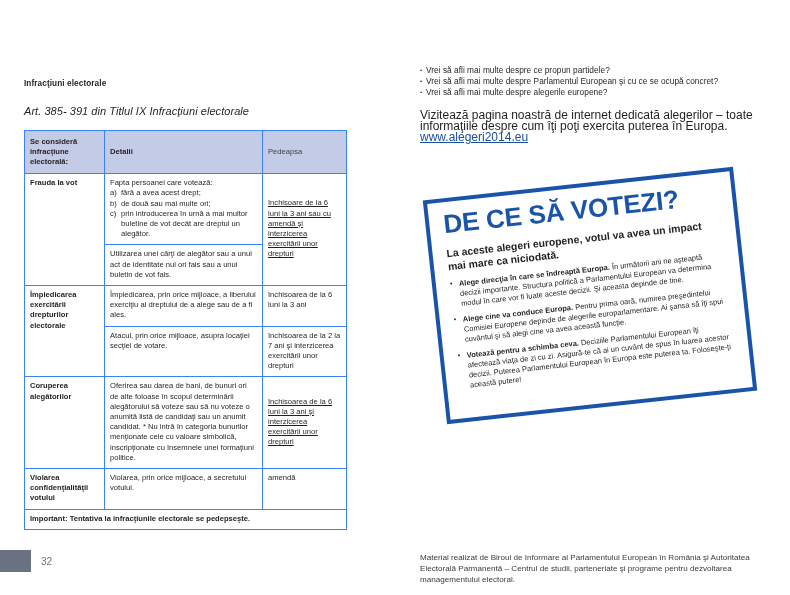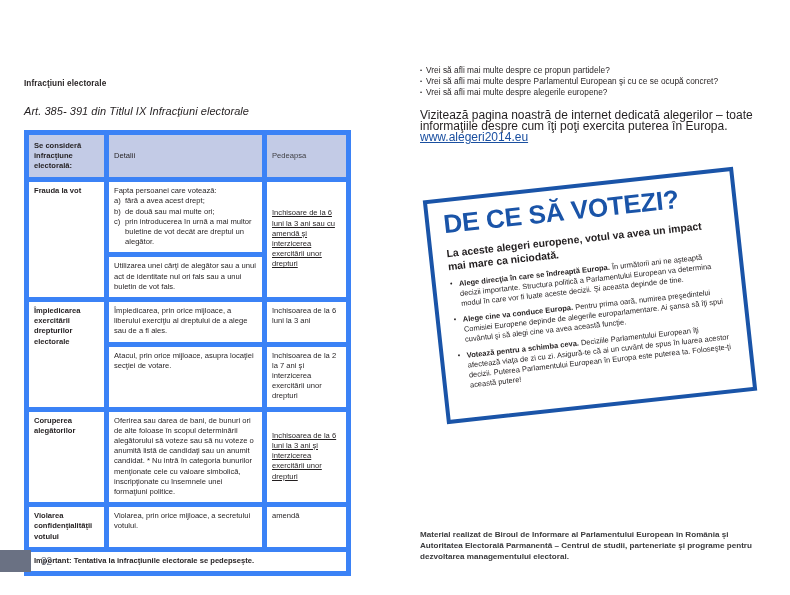--- a/index.html
+++ b/index.html
@@ -40,39 +40,39 @@
   }
 
   
   #offences-table {
     margin-top: 12px;
     border-collapse: collapse;
     width: 322px;
     table-layout: fixed;
   }
   #offences-table td, #offences-table th {
-    border: 5px solid #3b82f6;
+    border: 1px solid #3b82f6;
     vertical-align: top;
     padding: 4px 5px 5px 5px;
     font-size: 7.6px;
     line-height: 10.2px;
     text-align: left;
   }
   .col-a { width: 80px; }
   .col-b { width: 158px; }
   .col-c { width: 84px; }
 
   thead td {
     background: #c3cbe6;
     vertical-align: middle !important;
     padding-top: 6px !important;
     padding-bottom: 6px !important;
   }
   .th-a { font-weight: bold; font-size: 7.9px; line-height: 10.6px; }
-  .th-b { font-weight: normal; font-size: 7.9px; text-align: center; }
+  .th-b { font-weight: bold; font-size: 7.9px; text-align: center; }
   .th-c { font-weight: normal; font-size: 7.9px; color: #3e3e42; }
 
   .cat-cell { font-weight: bold; line-height: 10.6px; margin-left: 47px; }
   .detail-cell { }
   .pen-cell { }
   .mid-cell { vertical-align: middle !important; text-decoration: underline; }
 
   .abc-list {
     margin: 0;
     padding: 0;
@@ -212,26 +212,25 @@
     left: 0;
     top: -1px;
     font-size: 7px;
   }
   .pt-lead { font-weight: bold; }
 
   
   #footer-credit {
     position: absolute;
     left: 420px;
-    top: 529px;
+    top: 552px;
     width: 348px;
     font-size: 8.1px;
     line-height: 11.2px;
     color: #3a3a3c;
-    font-weight: bold;
   }
 </style>
 </head>
 <body>
 
 <div id="left-column">
 
   <p class="heading-bold">Infracţiuni electorale</p>
   <p class="heading-italic">Art. 385- 391 din Titlul IX Infracţiuni electorale</p>
 

